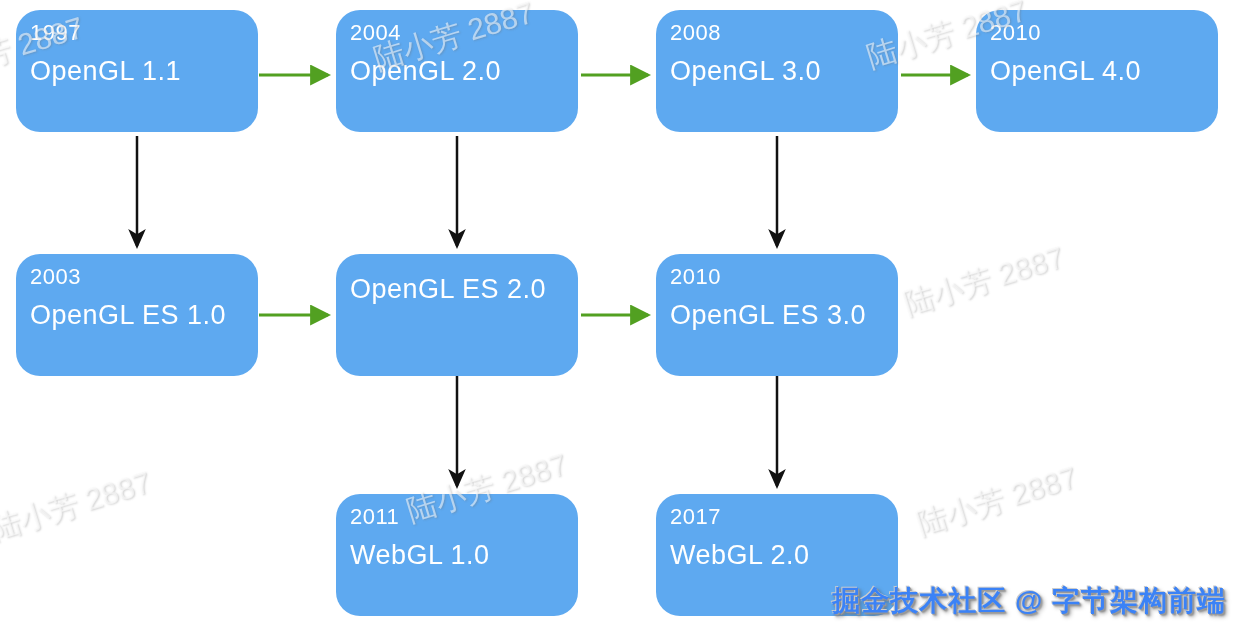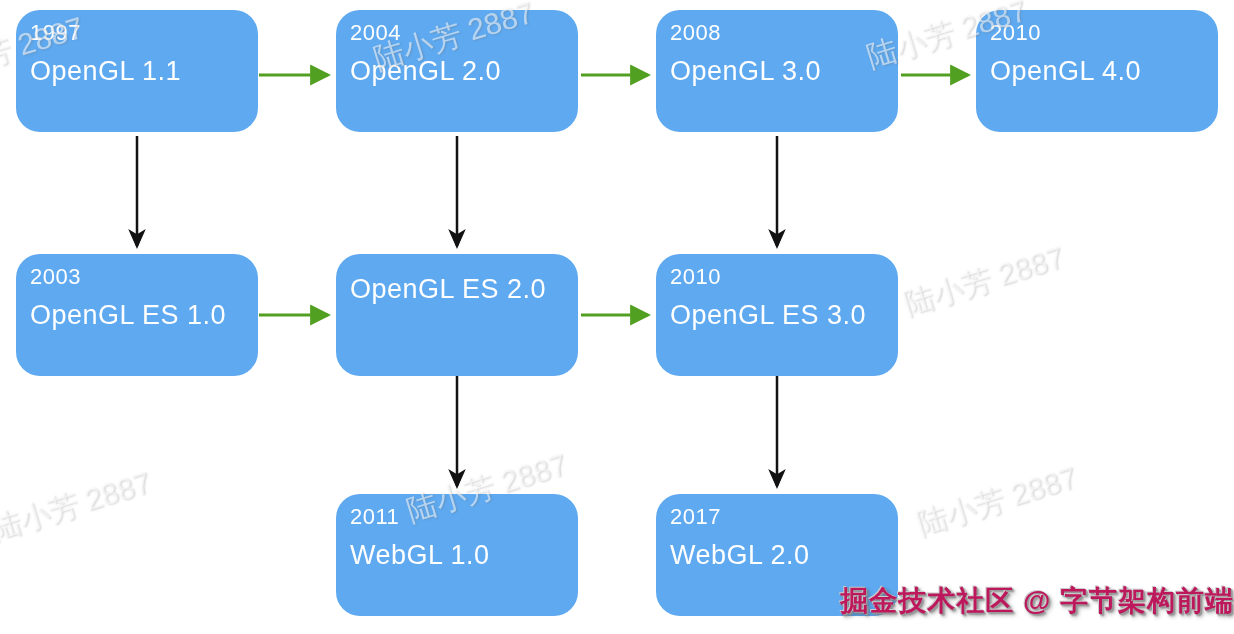--- a/index.html
+++ b/index.html
@@ -61,26 +61,26 @@
     white-space:nowrap;
     color:rgba(255,255,255,0.55);
     text-shadow:1px 1px 2px rgba(110,110,110,0.30);
     transform:rotate(-17deg);
     transform-origin:left center;
     pointer-events:none;
     user-select:none;
   }
   .credit{
     position:absolute;
-    right:0;bottom:14px;
+    right:8px;bottom:14px;
     z-index:6;
     font-size:28px;
     font-weight:bold;
     letter-spacing:1px;
-    color:#be185d;
+    color:#3b82f6;
     text-shadow:
       -1px -1px 0 #cccccc,
       1px 1px 0 #9a9a9a,
       2px 2px 2px #8b8b8b,
       3px 3px 4px rgba(0,0,0,0.35);
     white-space:nowrap;
   }
 </style>
 </head>
 <body>

